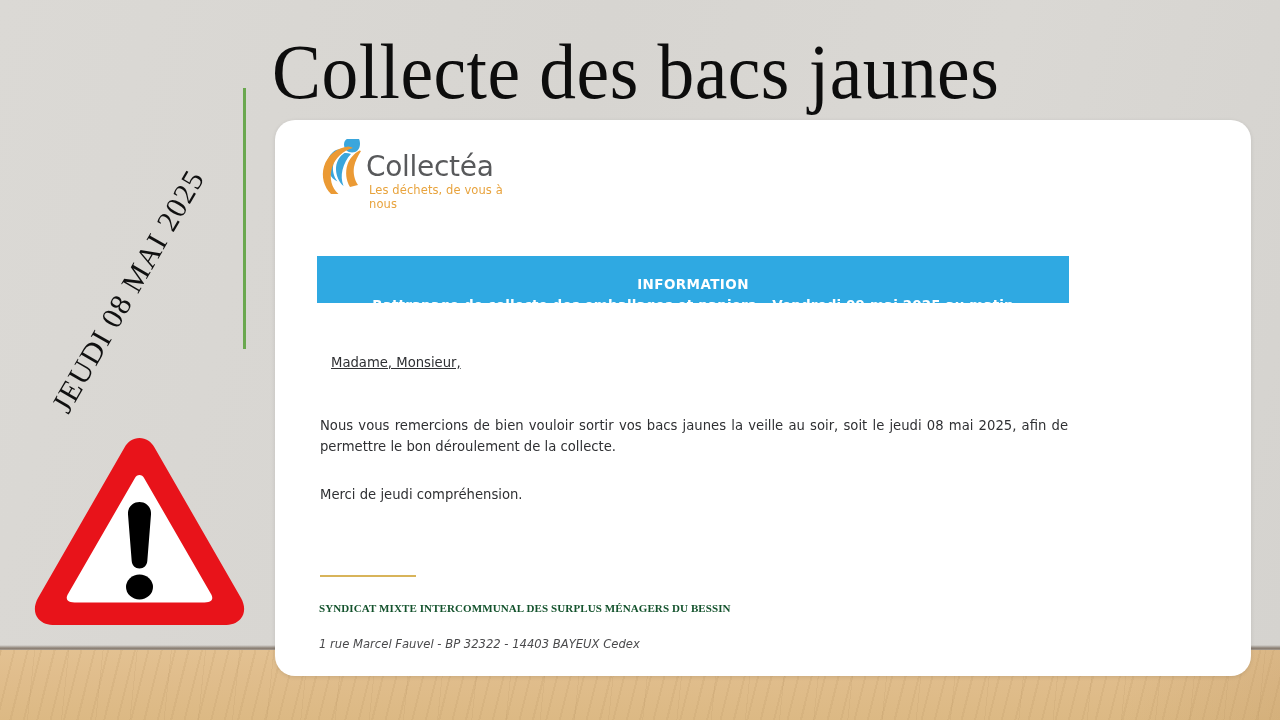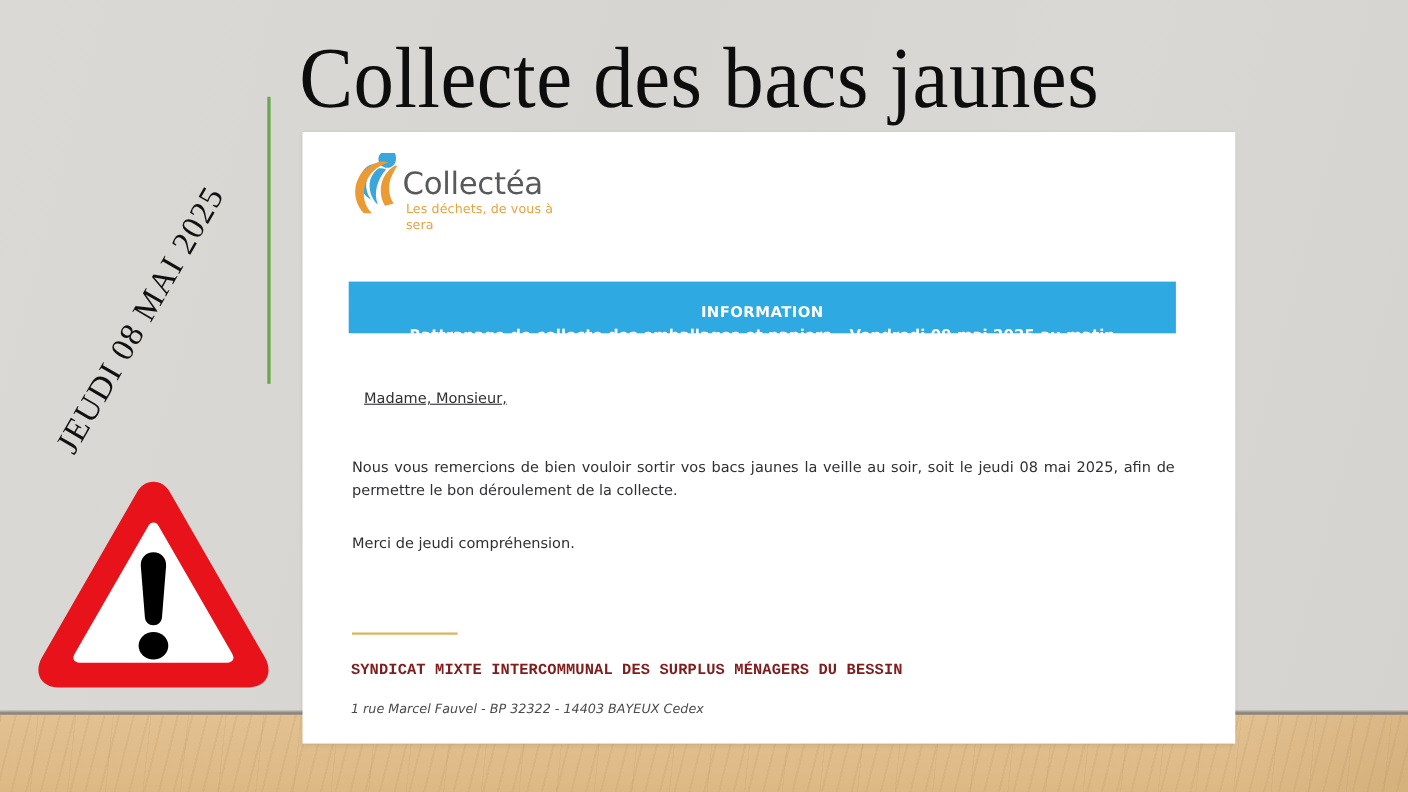--- a/index.html
+++ b/index.html
@@ -113,25 +113,26 @@
     top: 428px;
     width: 225px;
     height: 200px;
   }
 
   
   .doc {
     position: absolute;
     left: 275px;
     top: 120px;
-    width: 848px;
+    width: 976px;
     height: 556px;
     background: #ffffff;
     box-shadow: 0 1px 4px rgba(0,0,0,0.10);
     overflow: hidden;
+    border-radius: 20px;
   }
 
   
   .logo-block {
     position: absolute;
     left: 45px;
     top: 18px;
     width: 200px;
     height: 62px;
   }
@@ -215,24 +216,24 @@
     left: 45px;
     top: 455px;
     width: 96px;
     height: 2px;
     background: #d8b45a;
   }
   .footer-org {
     position: absolute;
     left: 44px;
     top: 482px;
-    font-family: Liberation Mono, monospace;
-    font-size: 14px;
+    font-family: Liberation Serif, serif;
+    font-size: 11px;
     font-weight: bold;
-    color: #7f1d1d;
+    color: #14532d;
     letter-spacing: 0.1px;
   }
   .footer-addr {
     position: absolute;
     left: 44px;
     top: 516px;
     font-family: "DejaVu Sans", sans-serif;
     font-size: 11.6px;
     line-height: 16.5px;
     color: #4a4a4c;
@@ -296,21 +297,21 @@
       <div class="logo-mark">
         <svg viewBox="0 0 58 56" width="58" height="56" xmlns="http://www.w3.org/2000/svg">
           <path d="M40 6 C40 11 36.5 14.5 32 14.5 C27.5 14.5 24 11 24 6.5 C24 4 25 2.2 26.8 1 L39 1 C39.6 2.4 40 4.2 40 6 Z" fill="#3aa6dc"></path>
           <path d="M24.5 12 C19 14.5 15 19.5 13.5 25.5 C12 32 13.5 38.5 17.5 43.5 C14 42 11 39 9 35 C5.5 28 7 19.5 12.5 14.5 C15.8 11.4 20 10.6 24.5 12 Z" fill="#3aa6dc"></path>
           <path d="M31 16 C27 20 24 26 22.5 32 C21.2 37.4 21.5 42.8 23.5 48 C19 44 16.2 38 16 31.5 C15.8 24.5 19 18.5 24.5 15 C26.5 14.8 28.8 15 31 16 Z" fill="#3aa6dc"></path>
           <path d="M33 10 C23 12.5 15 20 12 30 C9 40 11.5 50 18.5 56 L11 56 C4 49 1 38.5 4 28.5 C7.2 17.5 17 9.5 28.5 8.5 C30.2 8.8 31.8 9.2 33 10 Z" fill="#eb9a34"></path>
           <path d="M41 13 C38 18 35 23 34 29 C33 35.5 34.5 42 38 47 L30 49 C26 42.5 25 34 27.5 26.5 C29.5 20.5 34 15.5 39.5 12.5 C40 12.6 40.6 12.8 41 13 Z" fill="#eb9a34"></path>
         </svg>
       </div>
       <div class="logo-word">Collectéa</div>
-      <div class="logo-tagline">Les déchets, de vous à sera</div>
+      <div class="logo-tagline">Les déchets, de vous à nous</div>
     </div>
 
     <div class="banner">
       <div class="banner-line1">INFORMATION</div>
       <div class="banner-line2">Rattrapage de collecte des emballages et papiers – Vendredi 09 mai 2025 au matin</div>
     </div>
 
     <div class="body-text">
       <p class="p-salut">Madame, Monsieur,</p>
       <p class="p-block2">Nous vous remercions de bien vouloir sortir vos bacs jaunes la veille au soir, soit le jeudi 08 mai 2025, afin de permettre le bon déroulement de la collecte.</p>

